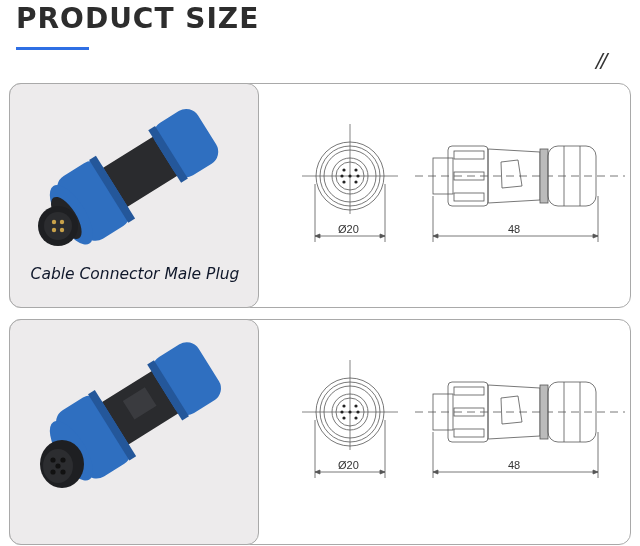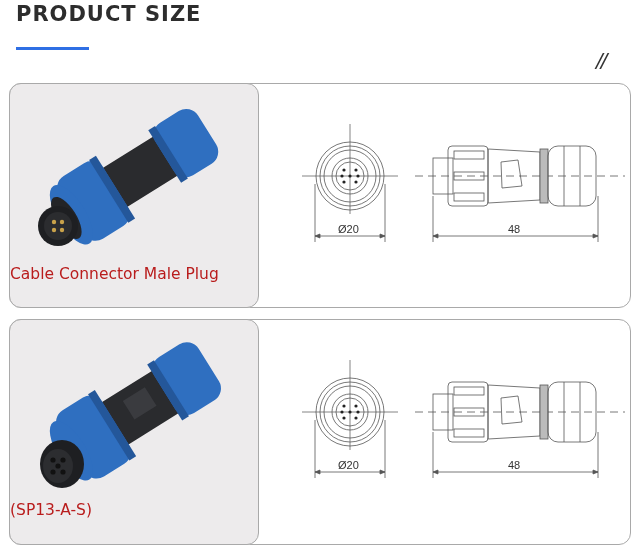--- a/index.html
+++ b/index.html
@@ -1,25 +1,25 @@
 <!DOCTYPE html>
 <html><head>
 <meta charset="utf-8">
 <style>
   html, body { margin:0; padding:0; }
   body { width:640px; height:546px; background:#ffffff; position:relative; overflow:hidden; font-family:"DejaVu Sans", sans-serif; }
-  .title { position:absolute; left:16px; top:2px; font-family:"DejaVu Sans", sans-serif; font-weight:bold; font-size:21px; letter-spacing:1px; color:#2d2d2d; }
+  .title { position:absolute; left:16px; top:2px; font-family:"DejaVu Sans", sans-serif; font-weight:bold; font-size:28px; letter-spacing:1px; color:#2d2d2d; }
   .title-underline { position:absolute; left:16px; top:47px; width:73px; height:3px; background:#2f6fe4; }
   .slash { position:absolute; left:596px; top:48px; font-size:20px; color:#333; font-style:italic; letter-spacing:-2px; }
   .panel { position:absolute; left:9px; width:622px; border:1px solid #a9a9a9; border-radius:12px; background:#fff; box-sizing:border-box; }
   .panel.p1 { top:83px; height:225px; }
   .panel.p2 { top:319px; height:226px; }
   .photo-box { position:absolute; left:-1px; top:-1px; width:250px; bottom:-1px; background:#edebec; border:1px solid #a9a9a9; border-radius:12px; box-sizing:border-box; overflow:hidden; }
   .photo { position:absolute; left:10px; top:6px; width:230px; height:170px; }
-  .caption { position:absolute; left:0; width:250px; color:#b91c1c; font-size:15.5px; line-height:18px; }
+  .caption { position:absolute; left:0; width:250px; text-align:center; color:#0f172a; font-size:15.5px; line-height:18px;font-style:italic; }
   .p1 .caption { top:181px; }
   .p2 .caption { top:181px; }
   .drawing { position:absolute; left:280px; top:40px; width:340px; height:130px; }
   .dim-text { font-family:"Liberation Sans", sans-serif; font-size:11px; fill:#333; }
 </style>
 </head>
 <body>
 
 <div class="title">PRODUCT SIZE</div>
 <div class="title-underline"></div>
@@ -112,21 +112,20 @@
       </g>
       <ellipse cx="42" cy="138" rx="22" ry="24" fill="#1e1f22"></ellipse>
       <ellipse cx="38" cy="140" rx="15" ry="17" fill="#2c2d30"></ellipse>
       <circle cx="33" cy="134" r="2.6" fill="#111"></circle>
       <circle cx="43" cy="134" r="2.6" fill="#111"></circle>
       <circle cx="33" cy="146" r="2.6" fill="#111"></circle>
       <circle cx="43" cy="146" r="2.6" fill="#111"></circle>
       <circle cx="38" cy="140" r="2.6" fill="#111"></circle>
     </svg>
     <div class="caption">
-      <div>(SP13-A-S)</div>
     </div>
   </div>
 
   <svg class="drawing" viewBox="0 0 340 130" fill="none" stroke="#555" stroke-width="0.8" style="top:40px;">
     <g>
       <line x1="60" y1="0" x2="60" y2="90" stroke="#666"></line>
       <line x1="12" y1="52" x2="108" y2="52" stroke="#666"></line>
       <circle cx="60" cy="52" r="34"></circle>
       <circle cx="60" cy="52" r="30"></circle>
       <circle cx="60" cy="52" r="26"></circle>

